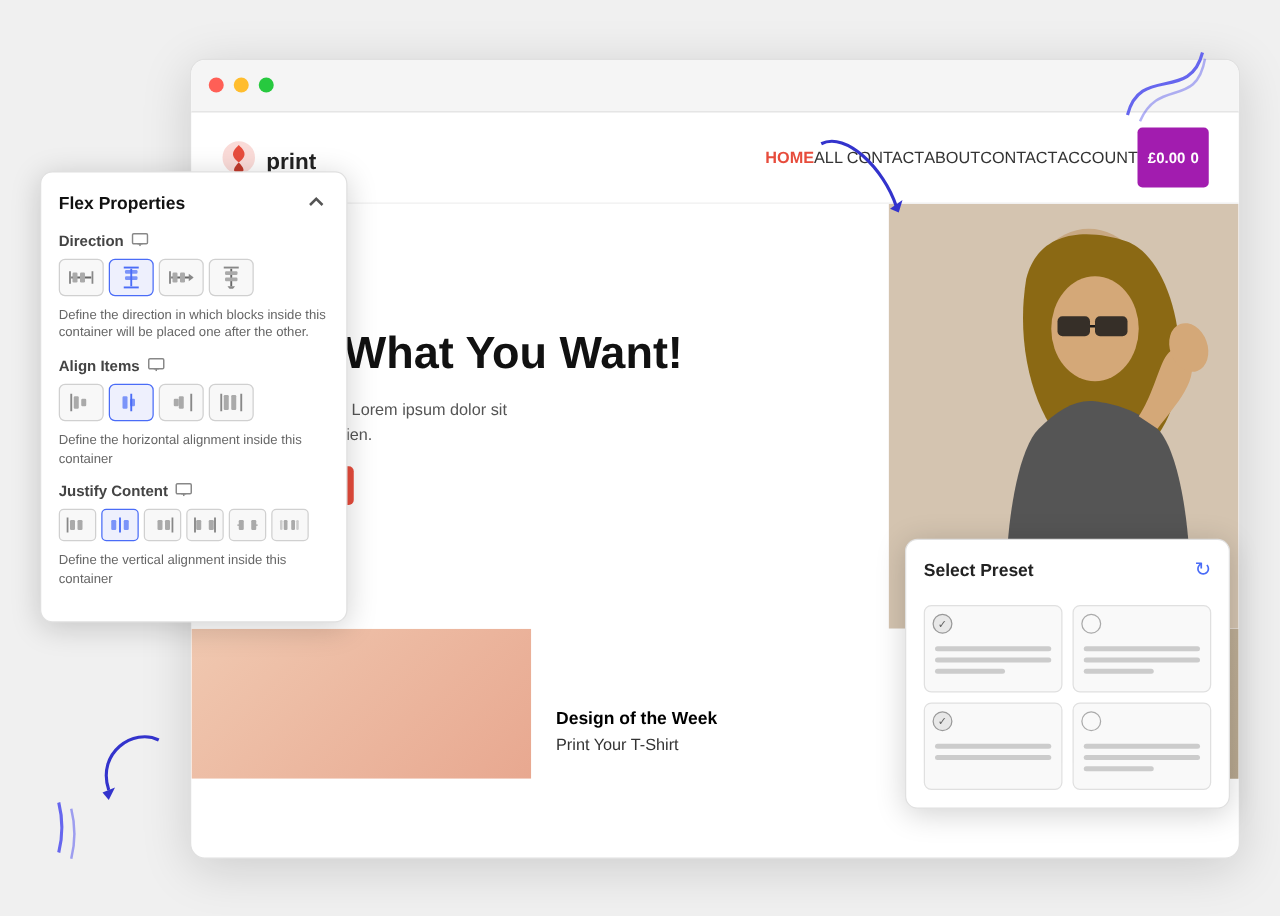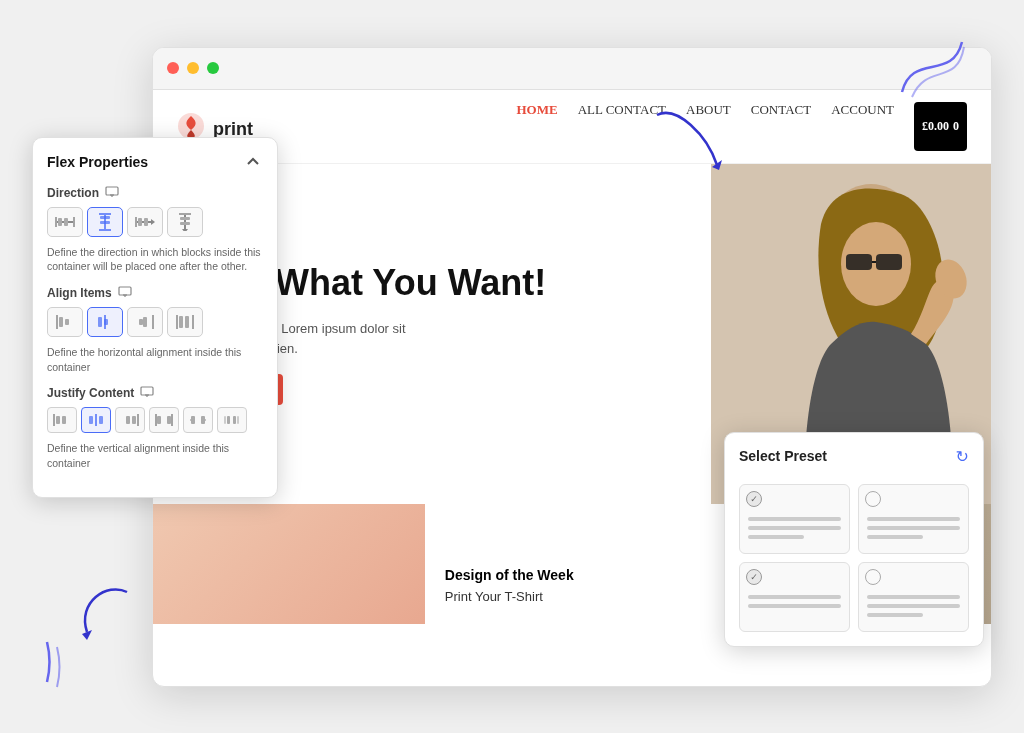--- a/index.html
+++ b/index.html
@@ -78,32 +78,31 @@
     }
 
     .logo-icon {
       width: 28px;
       height: 28px;
     }
 
     .site-nav-links {
       margin-left: auto;
       display: flex;
-      gap: 20px;
+      align-items: center;
       font-size: 13px;
-      font-family: Liberation Serif, serif;
     }
 
     .nav-link { color: #e74c3c; font-weight: 600; text-decoration: none; }
     .nav-link-normal { color: #333; font-weight: 500; text-decoration: none; }
     .nav-cart {
       display: flex;
       align-items: center;
       gap: 4px;
-      background: #000000;
+      background: #a21caf;
       color: #fff;
       padding: 17px 8px;
       border-radius: 4px;
       font-size: 12px;
       font-weight: 600;
     }
 
     
     .hero {
       position: relative;

